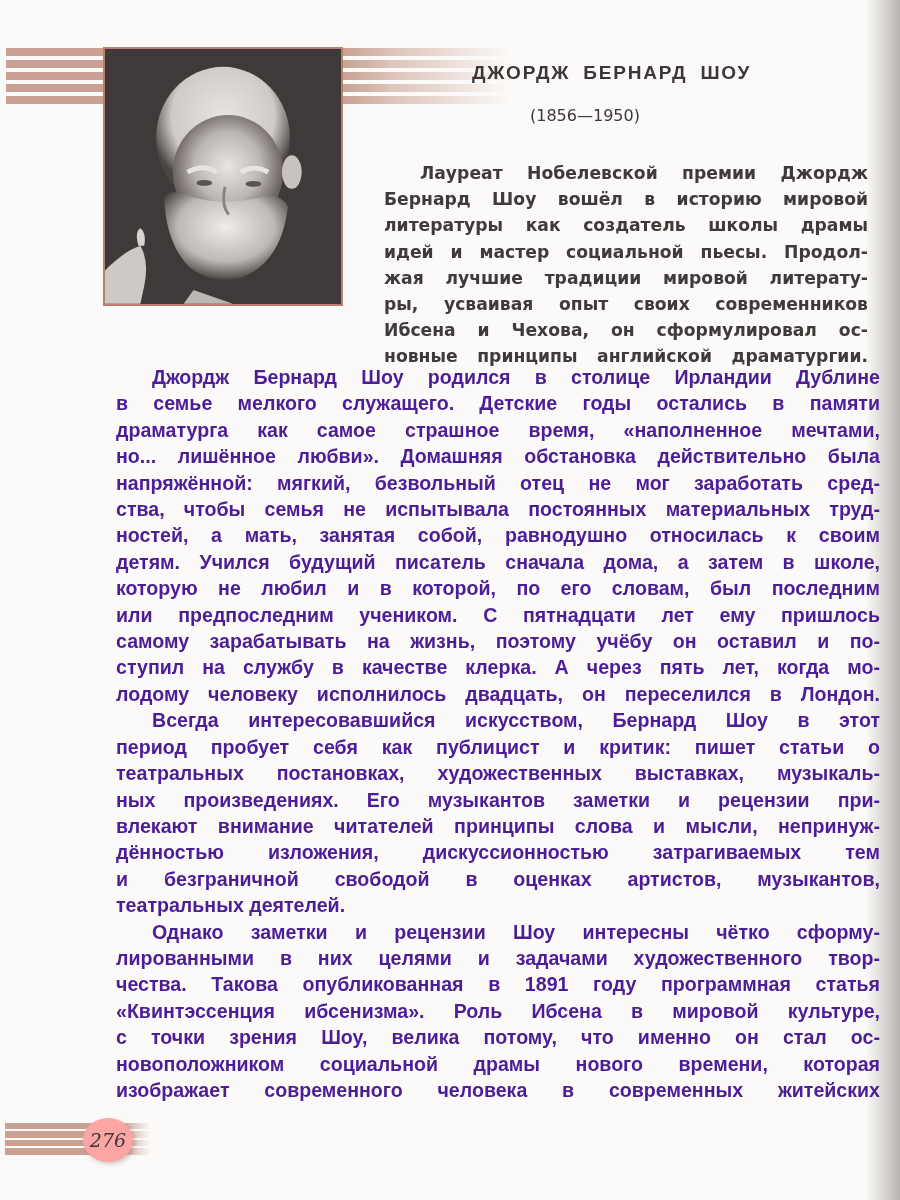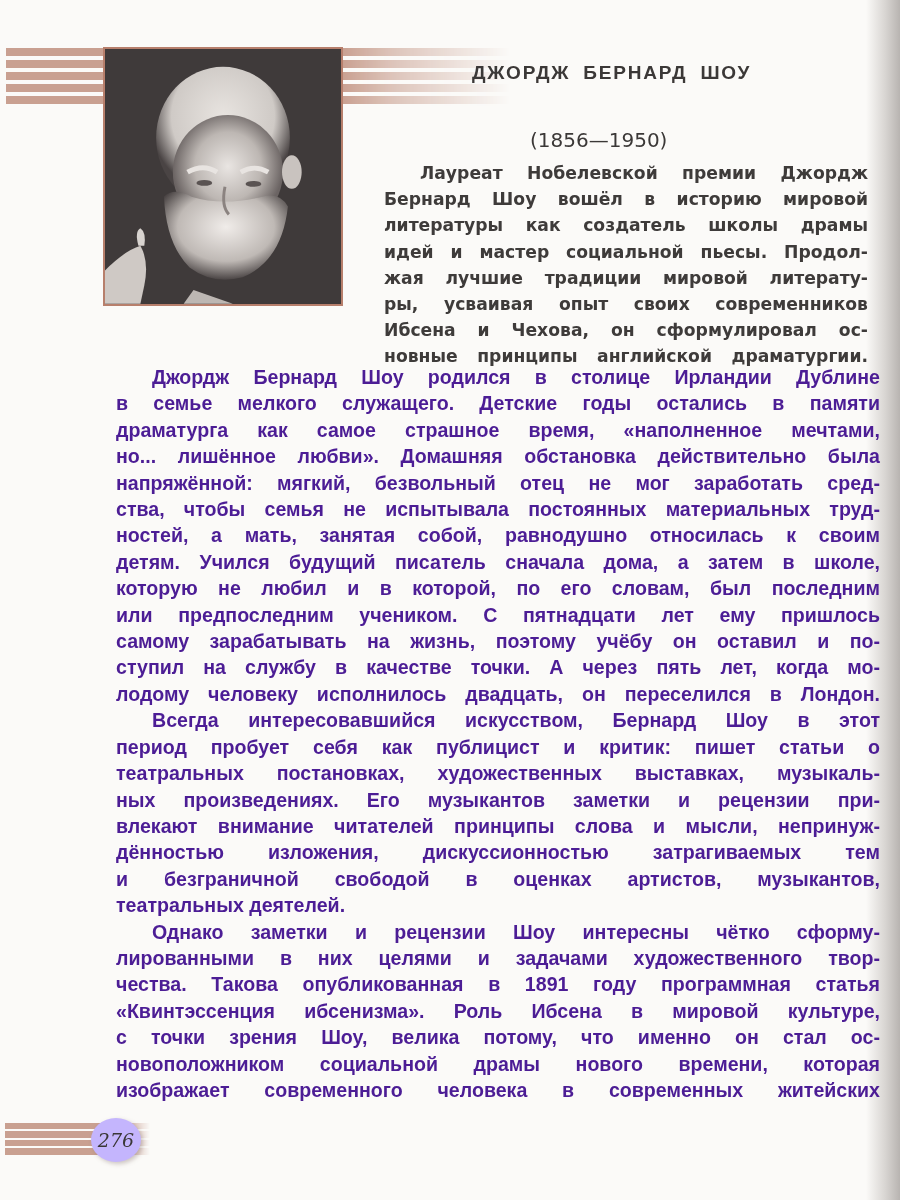--- a/index.html
+++ b/index.html
@@ -23,22 +23,22 @@
     position: absolute; left: 103px; top: 47px; width: 240px; height: 259px;
     background: #3f3a3a; border: 2px solid #b77f6c; box-sizing: border-box; overflow: hidden;
   }
   .photo svg { width: 100%; height: 100%; display: block; }
   .title {
     position: absolute; left: 472px; top: 62px;
     font-family: "Liberation Sans", sans-serif; font-weight: bold;
     font-size: 19px; letter-spacing: 1.8px; word-spacing: 6px; color: #3b3837;
   }
   .dates {
-    position: absolute; left: 530px; top: 128px;
-    font-family: "DejaVu Sans", sans-serif; font-size: 20px; color: #3b3837;
+    position: absolute; left: 530px; top: 106px;
+    font-family: "DejaVu Sans", sans-serif; font-size: 16px; color: #3b3837;
   }
   .intro {
     position: absolute; left: 384px; top: 160px; width: 484px;
     font-family: "DejaVu Sans", sans-serif; font-size: 17.2px; line-height: 26.2px;
     color: #3e3b3a; text-align: justify;
   }
   .intro .ln, .body .ln { display: block; white-space: nowrap; text-align-last: justify; text-align: justify; font-weight: bold; }
   .intro .ln { text-indent: 0; }
   .body {
     position: absolute; left: 116px; top: 364px; width: 764px;
@@ -49,24 +49,24 @@
   .ln.indent { padding-left: 36px; box-sizing: border-box; }
   .intro .ln.indent { padding-left: 36px; }
   .stripes-bottom {
     position: absolute; left: 5px; top: 1123px; width: 145px; height: 34px;
     background: repeating-linear-gradient(to bottom, #c9a091 0px, #c9a091 6px, #fbfaf8 6px, #fbfaf8 8.5px);
     -webkit-mask-image: linear-gradient(to right, #000 0%, #000 80%, rgba(0,0,0,0) 100%);
     mask-image: linear-gradient(to right, #000 0%, #000 80%, rgba(0,0,0,0) 100%);
   }
   .page-badge {
     position: absolute; left: 83px; top: 1118px; width: 50px; height: 44px;
-    border-radius: 50%; background: #c4b5fd;
+    border-radius: 50%; background: #fca5a5;
     box-shadow: 2px 2px 4px rgba(120,100,95,0.35);
     display: flex; align-items: center; justify-content: center;
-    font-family: "DejaVu Serif", serif; font-style: italic; font-size: 19px; color: #3a3736; margin-left: 8px;
+    font-family: "DejaVu Serif", serif; font-style: italic; font-size: 19px; color: #3a3736;
   }
 </style>
 </head>
 <body>
 
 <div class="spine"></div>
 <div class="stripes-top"></div>
 
 <div class="photo">
   <svg viewBox="0 0 240 259">
@@ -123,21 +123,21 @@
     <span class="ln">в семье мелкого служащего. Детские годы остались в памяти</span>
     <span class="ln">драматурга как самое страшное время, «наполненное мечтами,</span>
     <span class="ln">но... лишённое любви». Домашняя обстановка действительно была</span>
     <span class="ln">напряжённой: мягкий, безвольный отец не мог заработать сред-</span>
     <span class="ln">ства, чтобы семья не испытывала постоянных материальных труд-</span>
     <span class="ln">ностей, а мать, занятая собой, равнодушно относилась к своим</span>
     <span class="ln">детям. Учился будущий писатель сначала дома, а затем в школе,</span>
     <span class="ln">которую не любил и в которой, по его словам, был последним</span>
     <span class="ln">или предпоследним учеником. С пятнадцати лет ему пришлось</span>
     <span class="ln">самому зарабатывать на жизнь, поэтому учёбу он оставил и по-</span>
-    <span class="ln">ступил на службу в качестве точки. А через пять лет, когда мо-</span>
+    <span class="ln">ступил на службу в качестве клерка. А через пять лет, когда мо-</span>
     <span class="ln">лодому человеку исполнилось двадцать, он переселился в Лондон.</span>
   </div>
   <div>
     <span class="ln indent">Всегда интересовавшийся искусством, Бернард Шоу в этот</span>
     <span class="ln">период пробует себя как публицист и критик: пишет статьи о</span>
     <span class="ln">театральных постановках, художественных выставках, музыкаль-</span>
     <span class="ln">ных произведениях. Его музыкантов заметки и рецензии при-</span>
     <span class="ln">влекают внимание читателей принципы слова и мысли, непринуж-</span>
     <span class="ln">дённостью изложения, дискуссионностью затрагиваемых тем</span>
     <span class="ln">и безграничной свободой в оценках артистов, музыкантов,</span>

